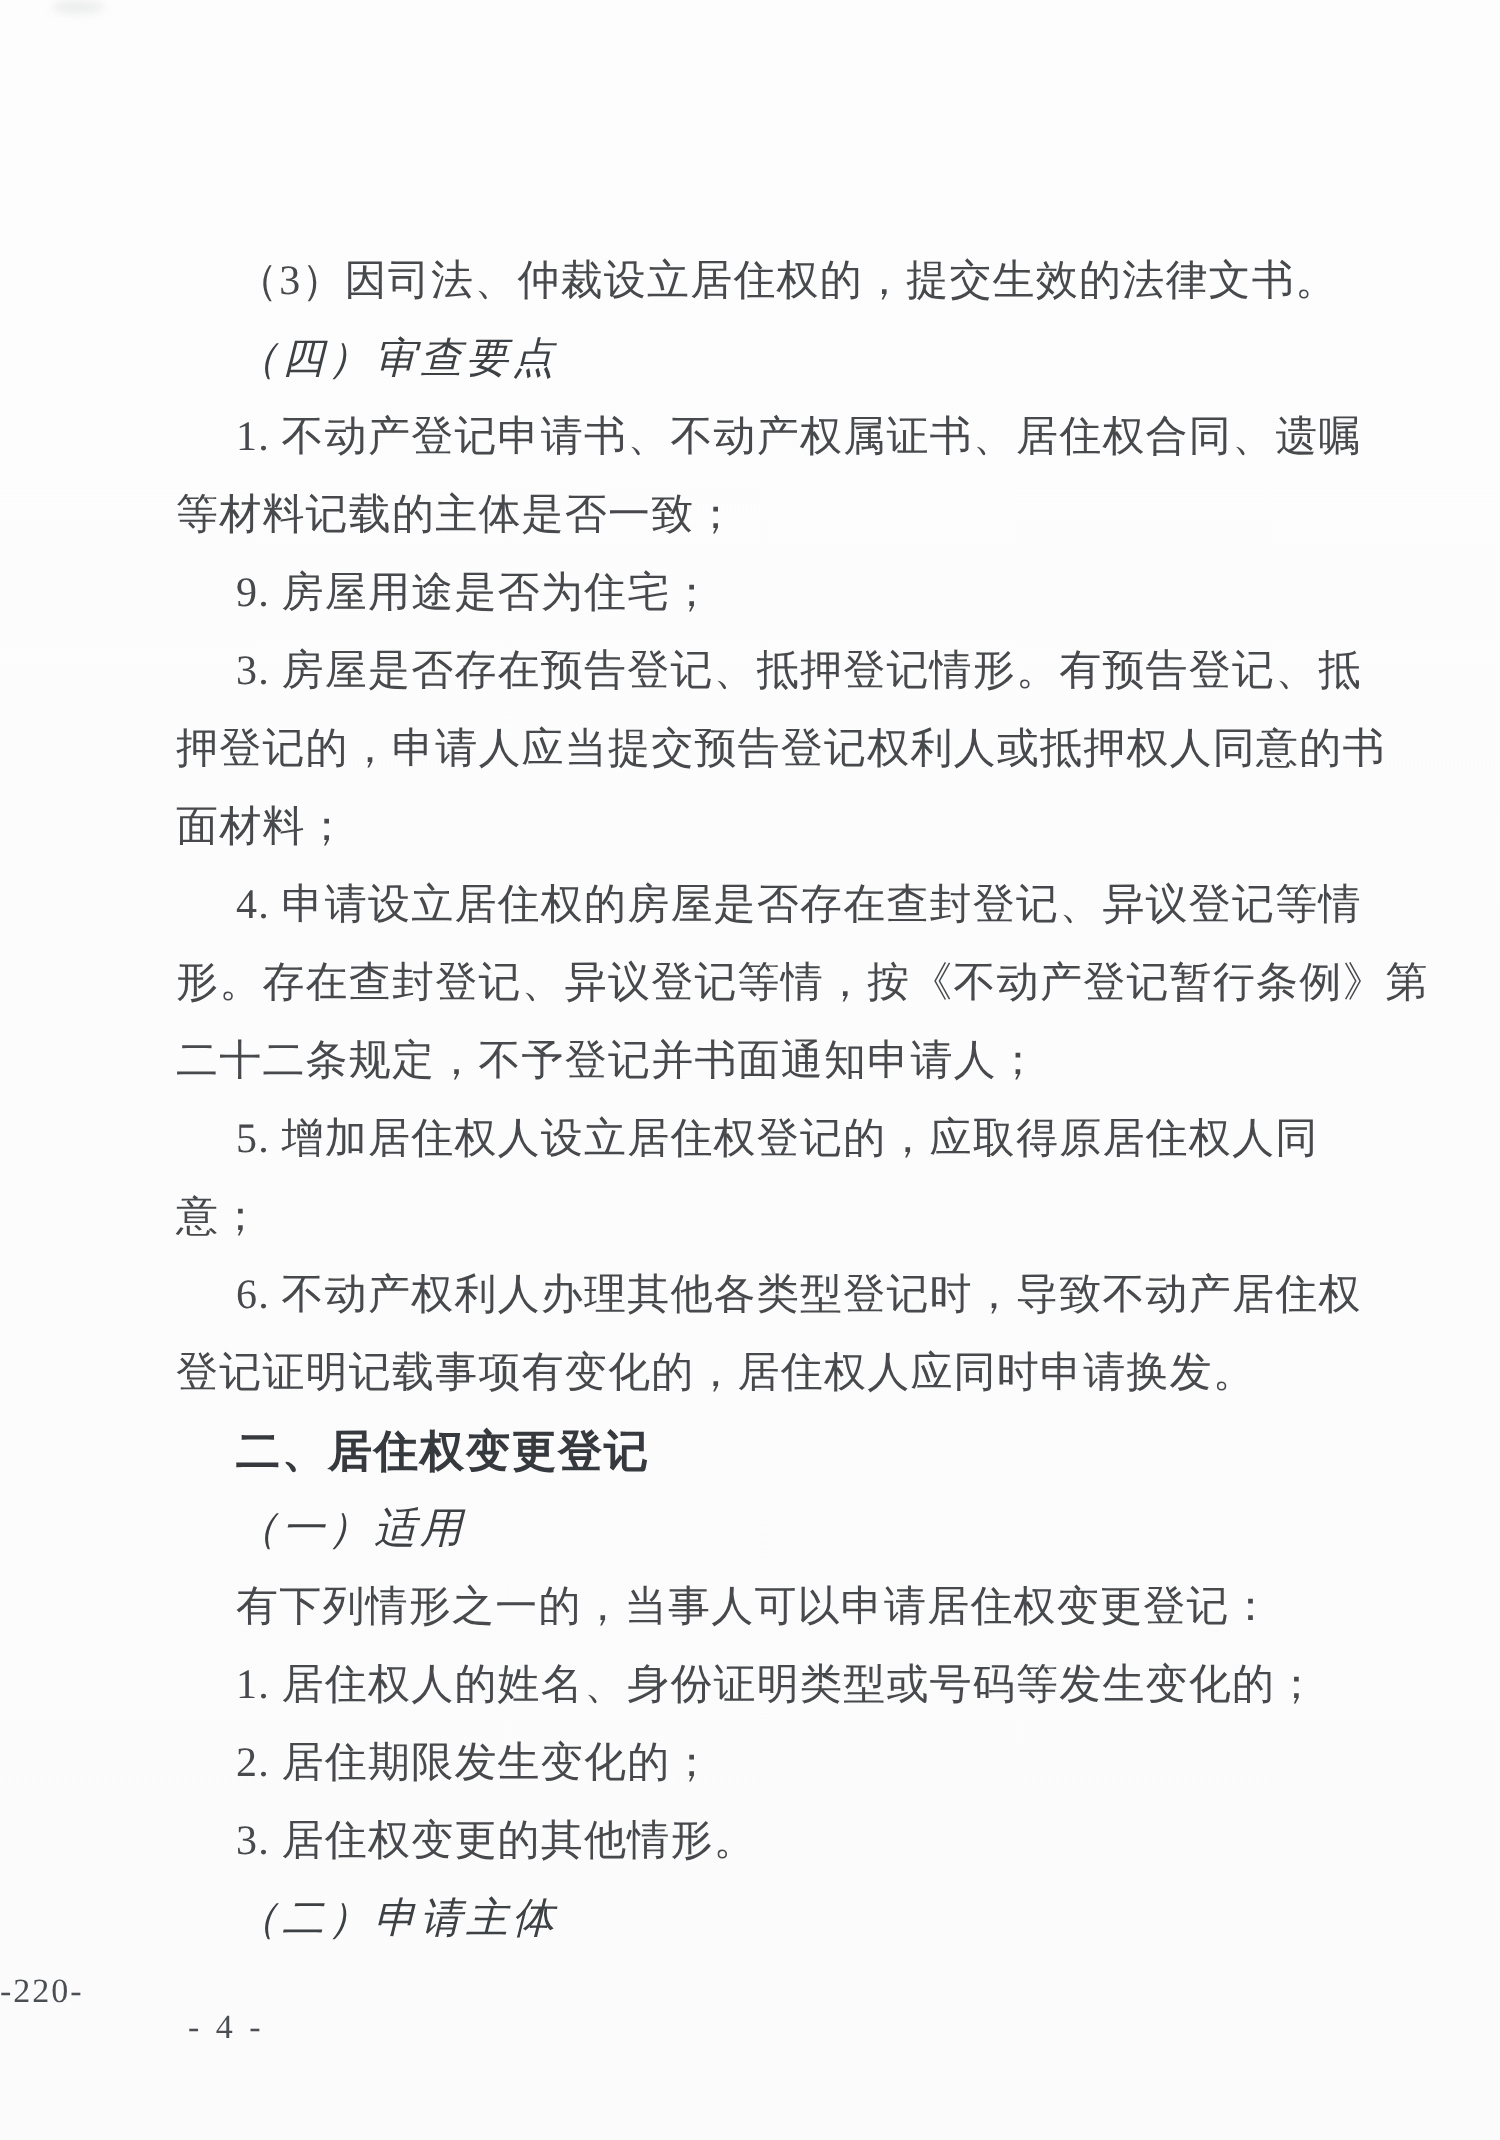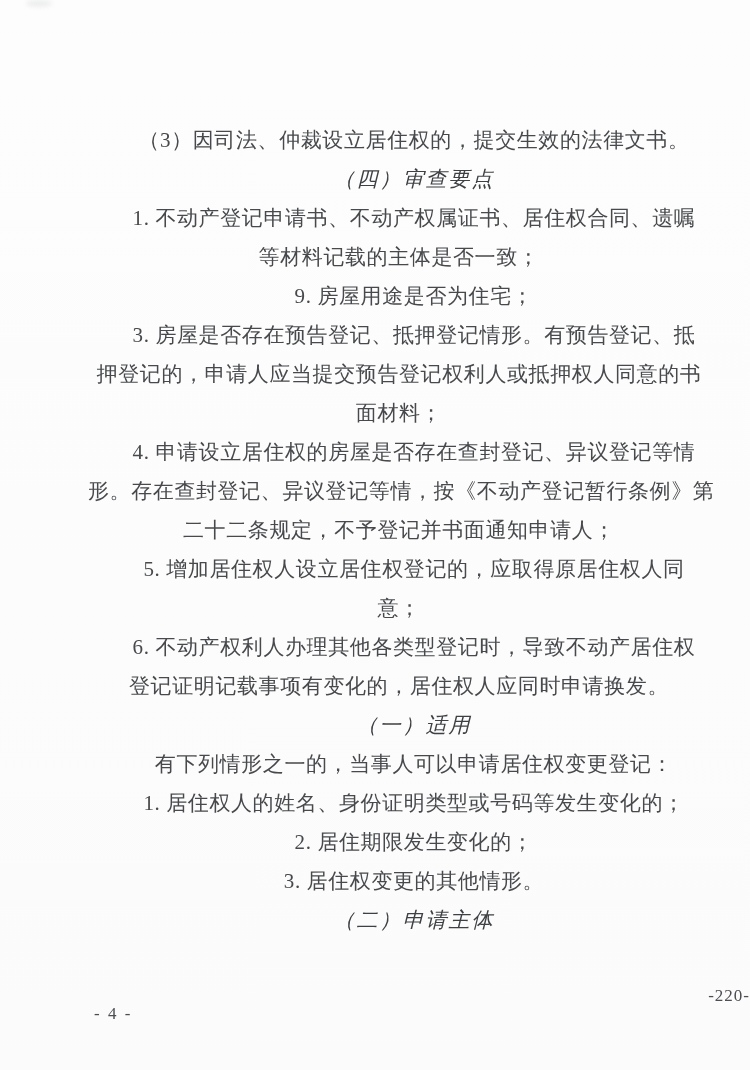--- a/index.html
+++ b/index.html
@@ -20,41 +20,40 @@
     filter:blur(2px);opacity:.8;
   }
   .textblock{
     position:absolute;left:88px;top:121px;right:40px;
   }
   .line{
     height:39px;line-height:39px;
     font-size:21px;letter-spacing:0.6px;
     color:#47494c;
     white-space:nowrap;
-    text-align:center;
   }
   .line.indent{padding-left:30px;}
   .line.kaiti{
     font-style:italic;
     font-weight:400;
     font-size:21px;
     letter-spacing:2px;
     color:#3e4144;
   }
   .line.heiti{
     font-family:"Liberation Sans","DejaVu Sans",sans-serif;
     font-style:normal;
     font-weight:700;
     font-size:22px;
     letter-spacing:1px;
     color:#36393d;
   }
   .footer-center{
     position:absolute;top:986px;left:0;width:100%;
-    text-align:right;
+    text-align:left;
     font-size:17px;letter-spacing:1px;color:#4b4e52;
     font-family:"Liberation Serif","DejaVu Serif",serif;
   }
   .footer-left{
     position:absolute;top:1004px;left:94px;
     font-size:17px;letter-spacing:2px;color:#4b4e52;
     font-family:"Liberation Serif","DejaVu Serif",serif;
   }
 </style>
 </head>
@@ -72,20 +71,21 @@
     <div class="line indent">3. 房屋是否存在预告登记、抵押登记情形。有预告登记、抵</div>
     <div class="line">押登记的，申请人应当提交预告登记权利人或抵押权人同意的书</div>
     <div class="line">面材料；</div>
     <div class="line indent">4. 申请设立居住权的房屋是否存在查封登记、异议登记等情</div>
     <div class="line">形。存在查封登记、异议登记等情，按《不动产登记暂行条例》第</div>
     <div class="line">二十二条规定，不予登记并书面通知申请人；</div>
     <div class="line indent">5. 增加居住权人设立居住权登记的，应取得原居住权人同</div>
     <div class="line">意；</div>
     <div class="line indent">6. 不动产权利人办理其他各类型登记时，导致不动产居住权</div>
     <div class="line">登记证明记载事项有变化的，居住权人应同时申请换发。</div>
+    <div class="line heiti indent">二、居住权变更登记</div>
     <div class="line kaiti indent">（一）适用</div>
     <div class="line indent">有下列情形之一的，当事人可以申请居住权变更登记：</div>
     <div class="line indent">1. 居住权人的姓名、身份证明类型或号码等发生变化的；</div>
     <div class="line indent">2. 居住期限发生变化的；</div>
     <div class="line indent">3. 居住权变更的其他情形。</div>
     <div class="line kaiti indent">（二）申请主体</div>
   </main>
 
   <div class="footer-center">-220-</div>
   <div class="footer-left">- 4 -</div>

